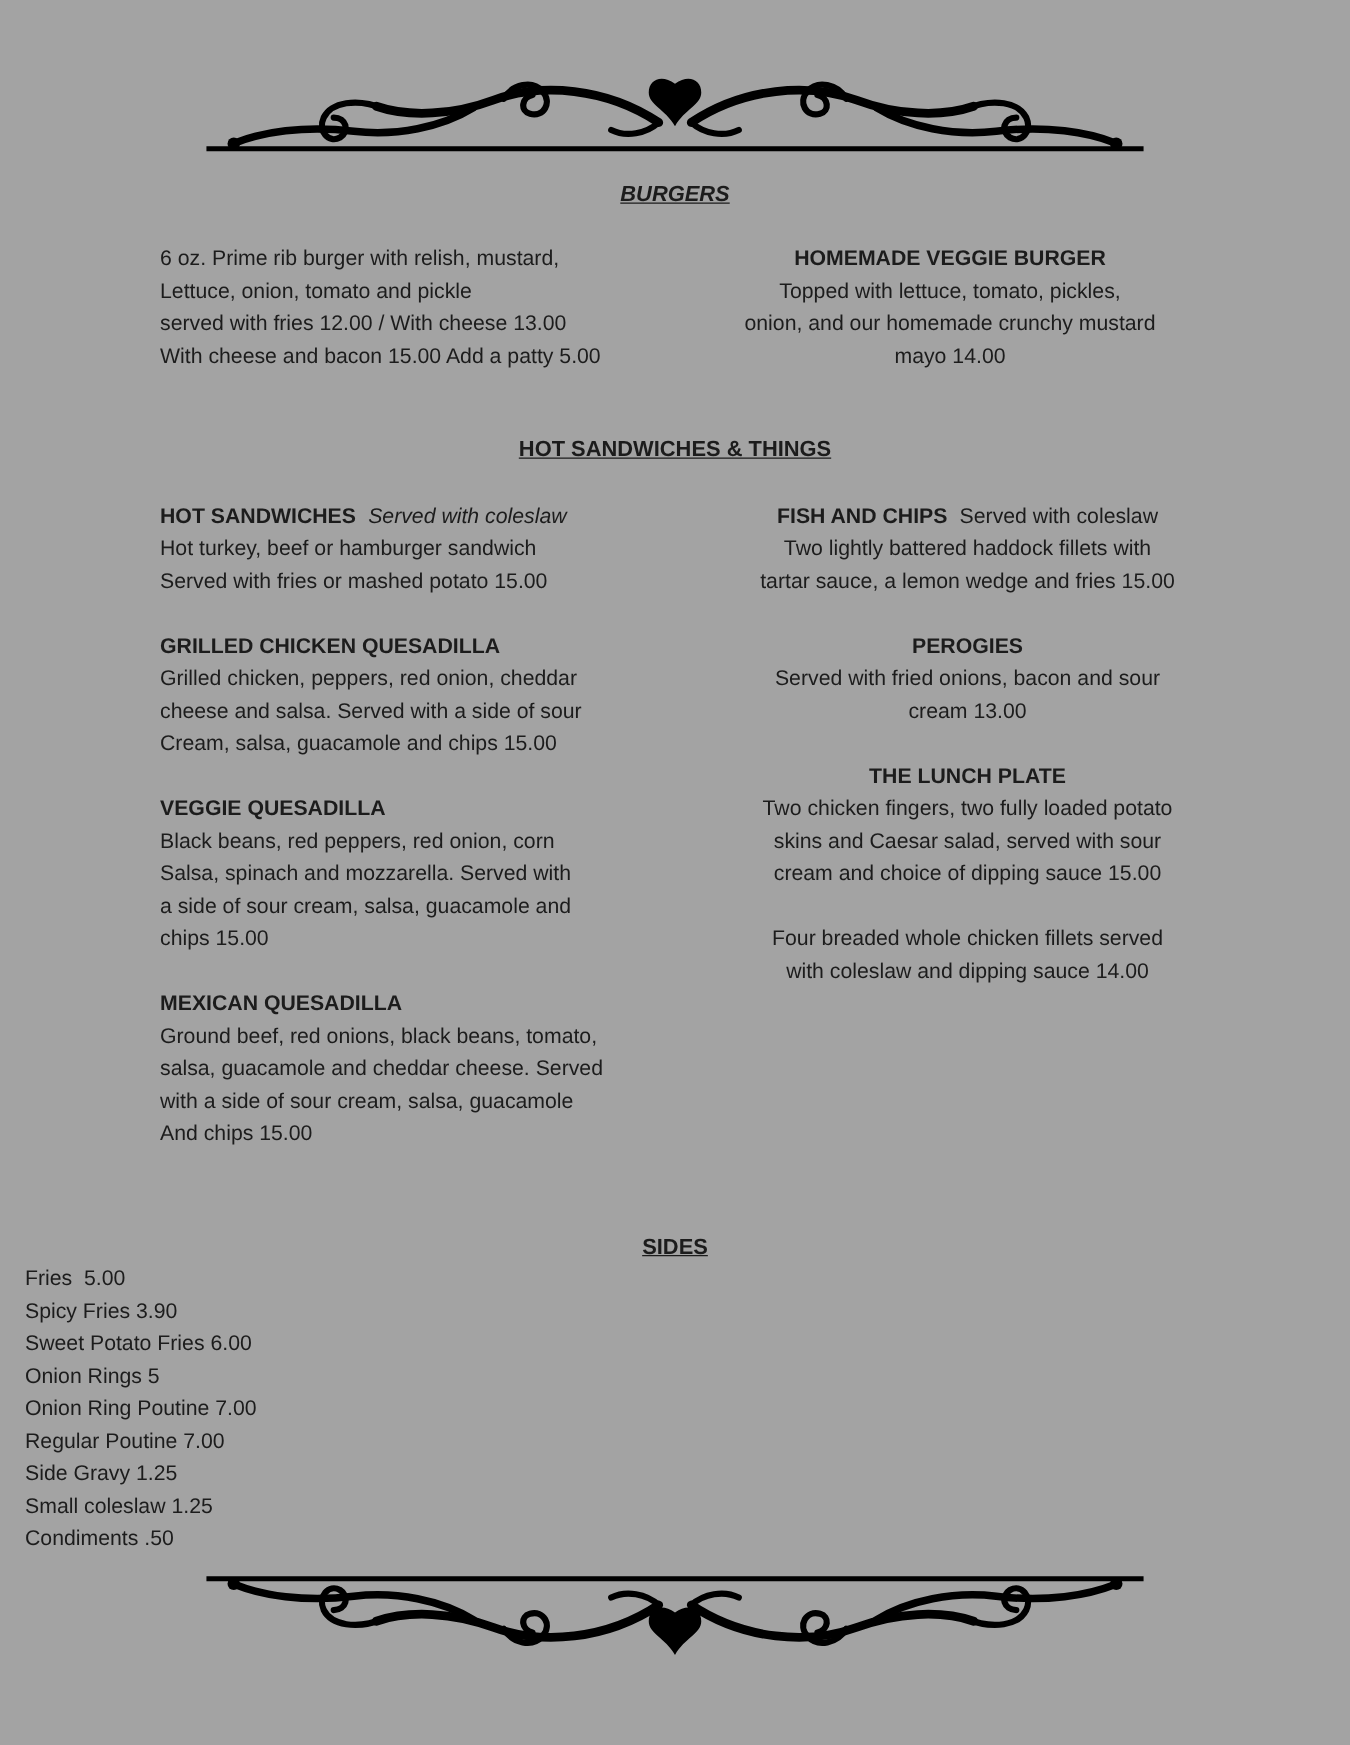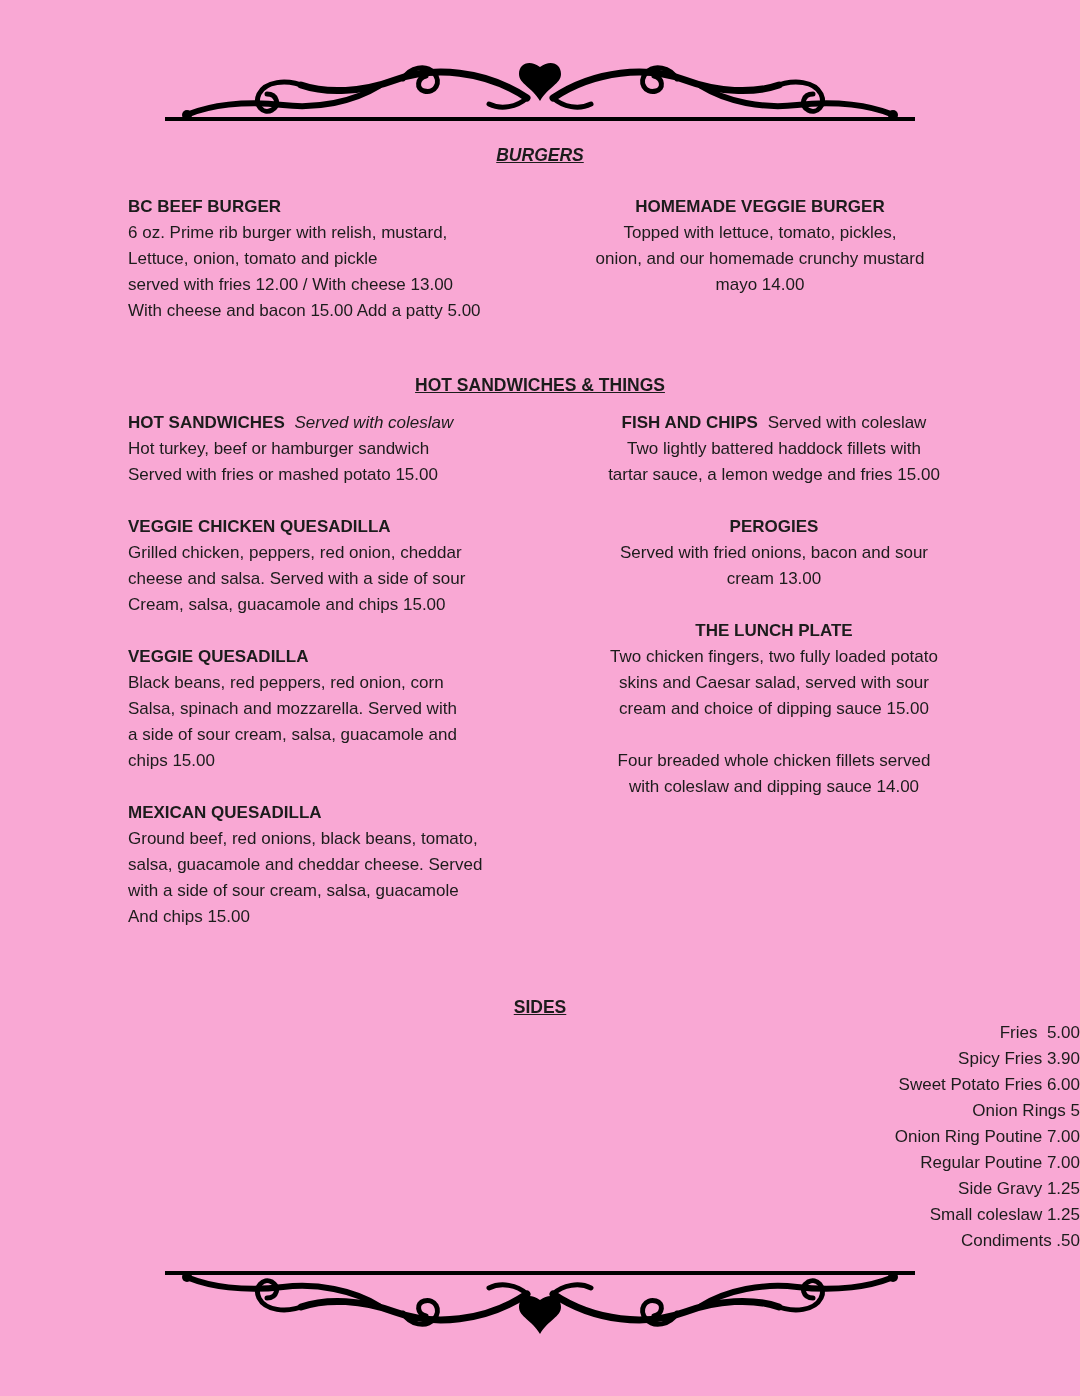--- a/index.html
+++ b/index.html
@@ -1,51 +1,51 @@
 <!DOCTYPE html>
 <html><head>
 <meta charset="utf-8">
 <style>
   html, body { margin: 0; padding: 0; background: #ffffff; }
   .page {
     position: relative;
     width: 1080px;
     height: 1396px;
     margin: 0 auto;
-    background: #f9a8d4;
+    background: #a3a3a3;
     color: #1c1c1c;
     font-family: "Liberation Sans", sans-serif;
     font-size: 17px;
     line-height: 26px;
     overflow: hidden;
   }
   .flourish { display: block; margin: 0 auto; }
   .flourish-top { margin-top: 54px; }
   .flourish-bottom { margin-top: 12px; }
   .center-title {
     text-align: center;
     font-weight: bold;
     text-decoration: underline;
     font-size: 17.5px;
   }
   .burgers-title { font-style: italic; margin-top: 16px; }
   .hot-title { margin-top: 48px; }
   .sides-title { margin-top: 64px; }
   .cols { display: flex; padding: 0 128px; box-sizing: border-box; }
   .cols-burgers { margin-top: 26px; }
-  .cols-hot { margin-top: 12px; gap: 28px; }
+  .cols-hot { margin-top: 28px; gap: 28px; }
   .col-left { flex: 0 0 440px; width: 440px; padding-right: 20px; box-sizing: border-box; }
   .col-right { flex: 1; text-align: center; }
   .menu-item { margin-bottom: 26px; }
   .menu-item:last-child { margin-bottom: 0; }
   .item-title { font-weight: bold; }
   .item-title .suffix { font-weight: normal; margin-left: 5px; }
   .item-title .suffix.italic { font-style: italic; }
   .item-desc { white-space: pre-line; }
-  .sides-lines { text-align: right; padding-left: 20px; }
+  .sides-lines { text-align: left; padding-left: 20px; }
   .sides-line { white-space: pre; }
   svg .ink { fill: #000; }
 </style>
 </head>
 <body>
 
 <div class="page">
 
   <svg class="flourish flourish-top" width="750" height="72" viewBox="0 0 750 72" aria-hidden="true">
     <g id="fl-t" stroke="#000" fill="none" stroke-linecap="round">
@@ -59,21 +59,20 @@
     <use href="#fl-t" transform="translate(750,0) scale(-1,1)"></use>
     <path class="ink" d="M375,47 C367,33 354,30 354,20 C354,10 364,5 375,13 C386,5 396,10 396,20 C396,30 383,33 375,47 Z"></path>
     <rect class="ink" x="0" y="63" width="750" height="4"></rect>
   </svg>
 
   <div class="center-title burgers-title">BURGERS</div>
 
   <div class="cols cols-burgers">
     <div class="col-left">
       <div class="menu-item">
-        <div class="item-title">BC BEEF BURGER</div>
         <div class="item-desc">6 oz. Prime rib burger with relish, mustard,
 Lettuce, onion, tomato and pickle
 served with fries 12.00 / With cheese 13.00
 With cheese and bacon 15.00 Add a patty 5.00</div>
       </div>
     </div>
     <div class="col-right">
       <div class="menu-item">
         <div class="item-title">HOMEMADE VEGGIE BURGER</div>
         <div class="item-desc">Topped with lettuce, tomato, pickles,
@@ -91,21 +90,21 @@
       <div class="menu-item">
         <div class="item-title">
           <span>HOT SANDWICHES</span>
           <span class="suffix italic">Served with coleslaw</span>
         </div>
         <div class="item-desc">Hot turkey, beef or hamburger sandwich
 Served with fries or mashed potato 15.00</div>
       </div>
 
       <div class="menu-item">
-        <div class="item-title">VEGGIE CHICKEN QUESADILLA</div>
+        <div class="item-title">GRILLED CHICKEN QUESADILLA</div>
         <div class="item-desc">Grilled chicken, peppers, red onion, cheddar
 cheese and salsa. Served with a side of sour
 Cream, salsa, guacamole and chips 15.00</div>
       </div>
 
       <div class="menu-item">
         <div class="item-title">VEGGIE QUESADILLA</div>
         <div class="item-desc">Black beans, red peppers, red onion, corn
 Salsa, spinach and mozzarella. Served with
 a side of sour cream, salsa, guacamole and

